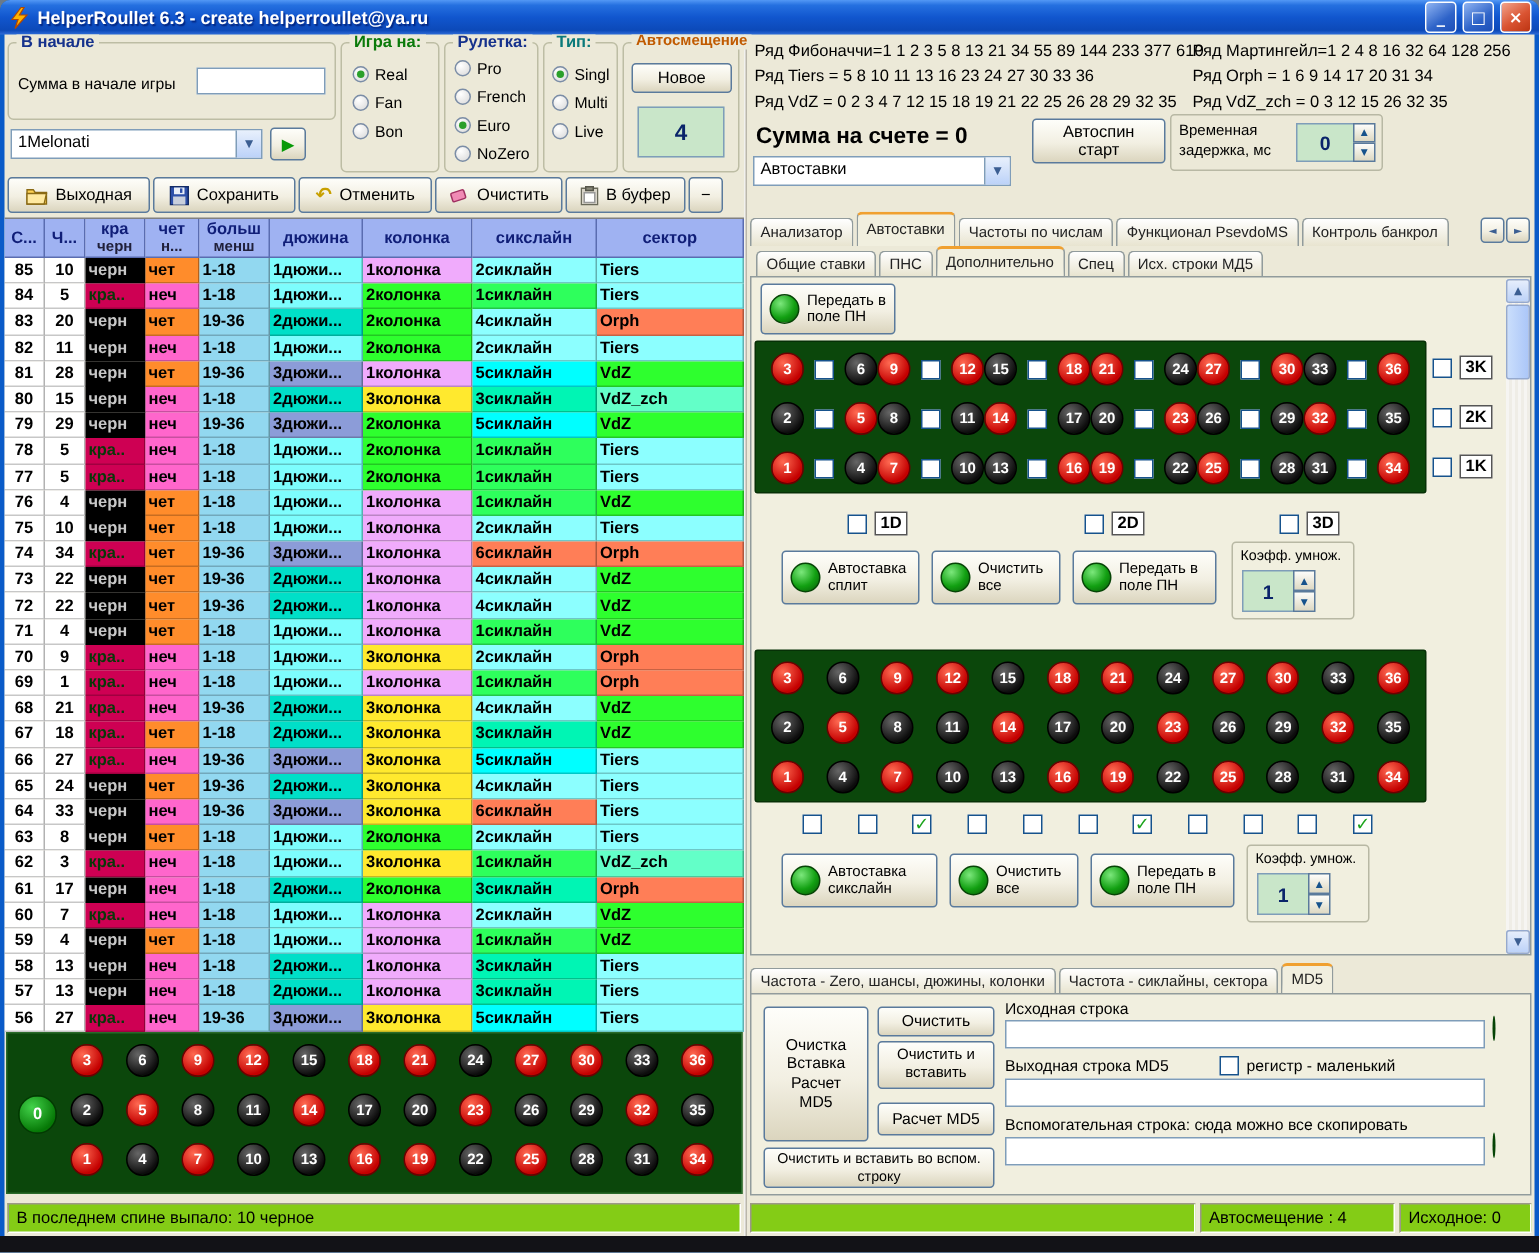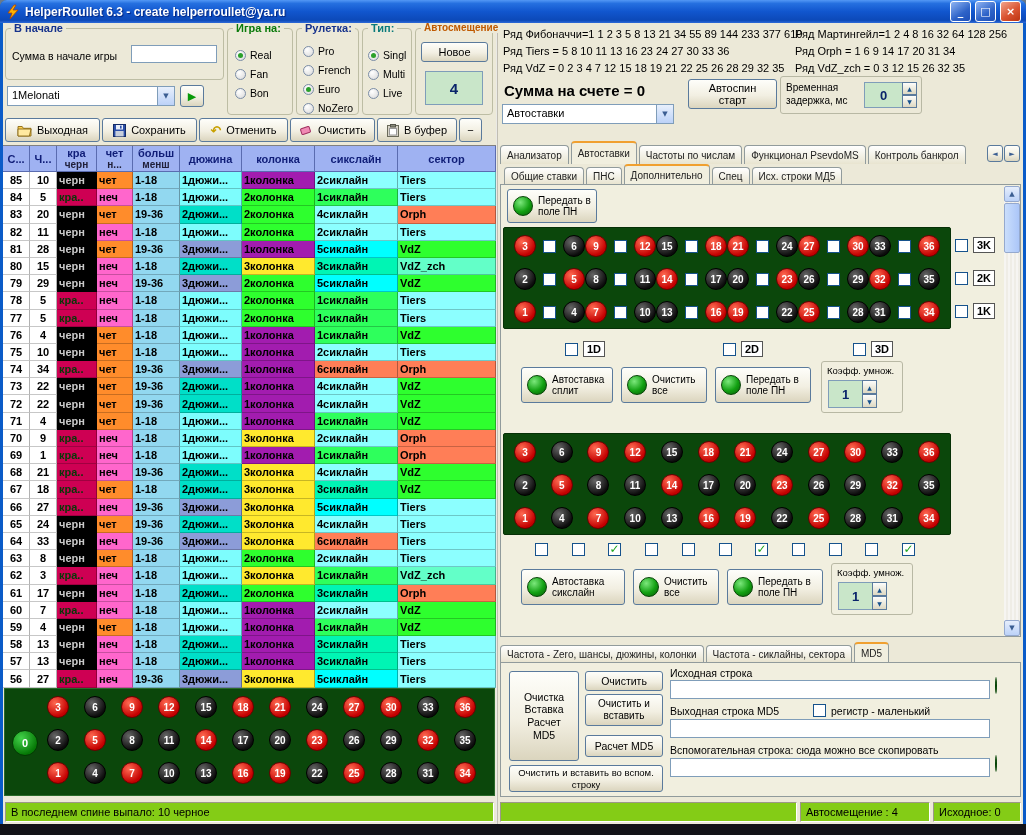--- a/index.html
+++ b/index.html
@@ -22,21 +22,21 @@
   .divider{position:absolute;left:493px;top:0;width:2px;height:801px;background:linear-gradient(90deg,#FFFFFF,#ACA899);}
   
   .gbox{border:1px solid #BDBDA4;border-radius:4px;}
   .gbox>*{position:absolute;}
   .gtitle{top:-7px;left:5px;background:#ECE9D8;padding:0 3px;font-size:11px;font-weight:bold;white-space:nowrap;}
   .t-navy{color:#16328C}.t-green{color:#0A7A0A}.t-teal{color:#0A7A7A}.t-orange{color:#C05A00}
   .glabel{font-size:10.5px;}
   .lbl{font-size:10.5px;white-space:nowrap;}
   
   .radios{display:flex;flex-direction:column;gap:2px;}
-  .radio{display:flex;align-items:flex-end;gap:4px;height:17px;font-size:10.5px;}
+  .radio{display:flex;align-items:flex-start;gap:4px;height:17px;font-size:10.5px;}
   .rdot{width:11px;height:11px;border-radius:50%;border:1px solid #7B8DA6;background:radial-gradient(circle at 35% 30%,#fff,#D8D8D8);flex:none;}
   .rdot.sel::after{content:"";display:block;width:5px;height:5px;border-radius:50%;background:#2BA02B;margin:2px;}
   
   .btn{background:linear-gradient(180deg,#FEFEFA,#F2EFE2 55%,#DBD5BE);border:1px solid #5A7A9C;border-radius:3px;font-size:11px;color:#000;
     display:flex;align-items:center;justify-content:center;gap:5px;padding:0 5px;cursor:default;}
   .btn.tiny{padding:0;font-size:7px;color:#3B5E92;font-family:"DejaVu Sans",sans-serif;}
   .icobtn{justify-content:flex-start;text-align:left;}
   .btxt{font-size:10px;line-height:1.15;white-space:normal;}
   .wrap{white-space:normal;line-height:1.2;}
   .play-ico{color:#089A08;font-size:11px;font-family:"DejaVu Sans",sans-serif;}
@@ -74,21 +74,21 @@
     overflow:hidden;white-space:nowrap;background:#fff;padding-left:2px;}
   .c0{width:27px;justify-content:center;padding-left:0;}
   .c1{width:27px;justify-content:center;padding-left:0;}
   .c2{width:40px;}.c3{width:36px;}.c4{width:47px;}.c5{width:62px;}.c6{width:73px;}.c7{width:83px;}.c8{flex:1;}
   .v-black{background:#000;color:#C8C8C8;}
   .v-red{background:#CE0053;color:#083808;}
   .v-even{background:#FF8C2B;}
   .v-odd{background:#FF66CC;}
   .v-range{background:#92D8F0;}
   .v-doz1{background:#7DFDFD;}.v-doz2{background:#00DFC8;}.v-doz3{background:#8C9CD8;}
-  .v-col1{background:#a21caf;}.v-col2{background:#2EFF2E;}.v-col3{background:#FFE92E;}
+  .v-col1{background:#f0abfc;}.v-col2{background:#2EFF2E;}.v-col3{background:#FFE92E;}
   .v-six1{background:#2EFF5C;}.v-six2{background:#8CFFFF;}.v-six3{background:#00F5B4;}
   .v-six4{background:#8CFFFF;}.v-six5{background:#00FFFF;}.v-six6{background:#FF7E57;}
   .v-sec-tiers{background:#8CFFFF;}.v-sec-vdz{background:#2EFF2E;}.v-sec-vdzzch{background:#63FFC8;}.v-sec-orph{background:#FF7E57;}
   
   .lboard{background:#0B470B;border:1px solid #2A6A2A;}
   .gboard{background:#0B470B;border:1px solid #063006;border-radius:2px;}
   .lb-row{position:absolute;display:flex;gap:15px;height:22px;left:42px;}
   .b-row{position:absolute;left:10px;right:10px;display:flex;justify-content:space-between;align-items:center;height:22px;}
   .numc{width:22px;height:22px;border-radius:50%;color:#fff;font-size:10px;font-weight:bold;display:flex;align-items:center;justify-content:center;flex:none;}
   .numc.red{background:radial-gradient(circle at 35% 30%,#FF6A52,#C40000 70%);border:1px solid #6A0000;}

